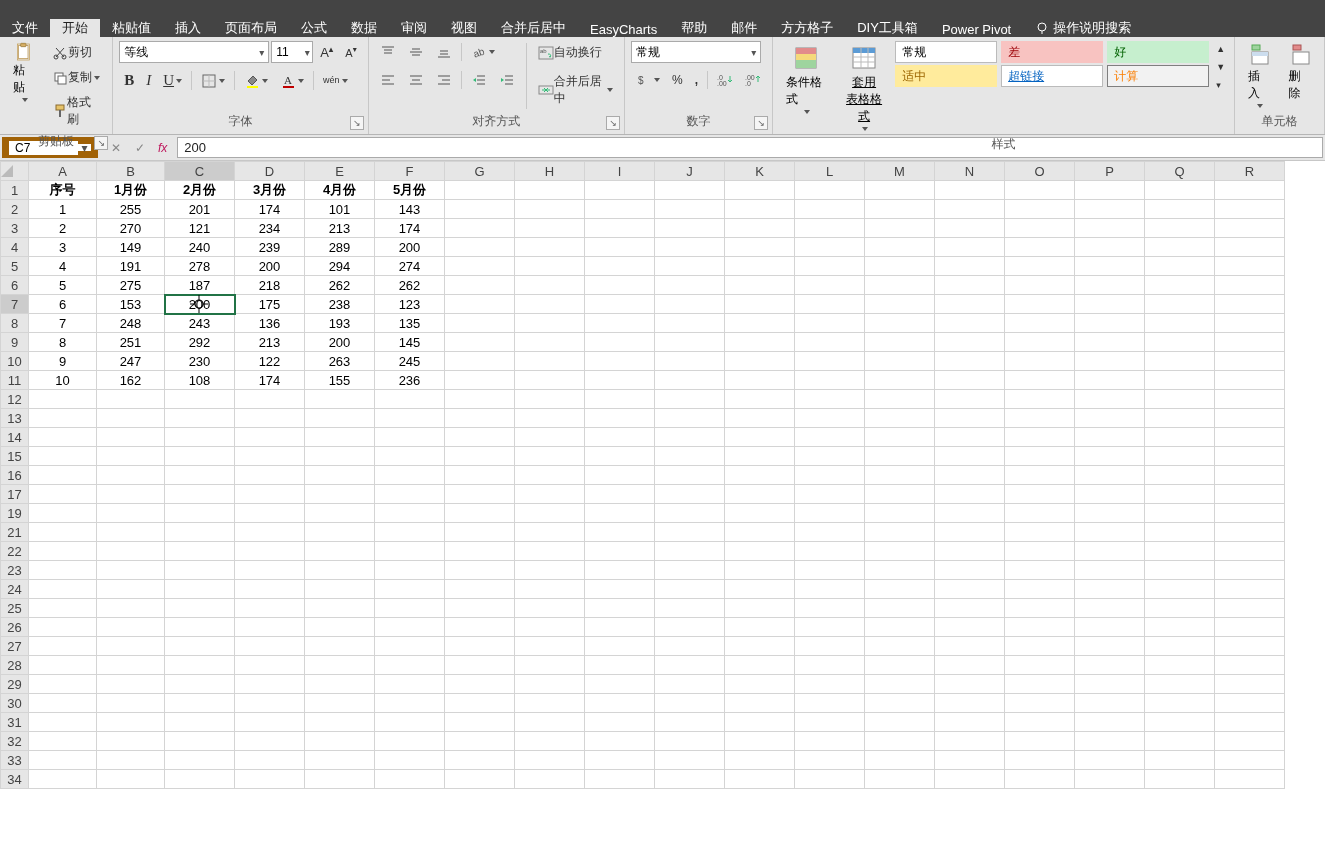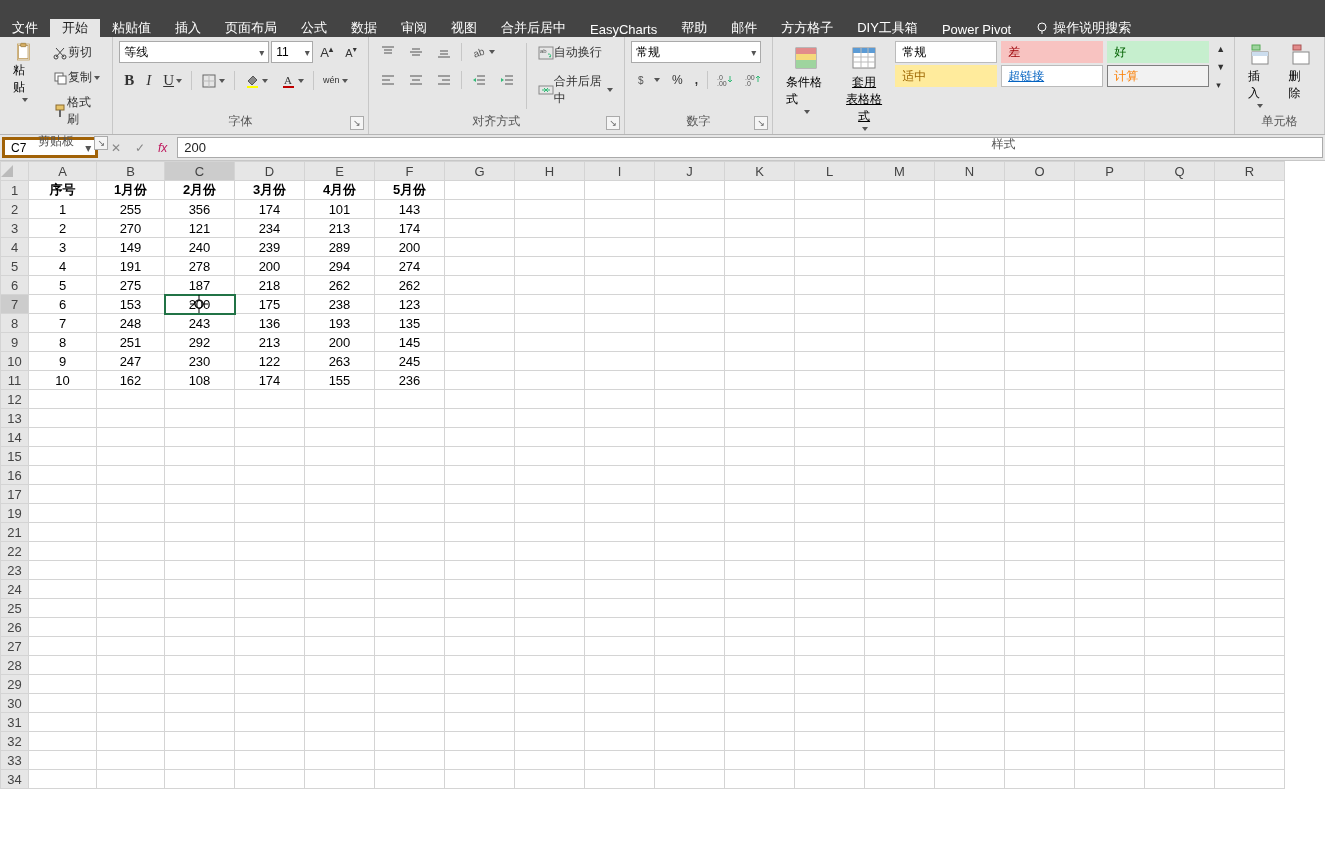--- a/index.html
+++ b/index.html
@@ -32,21 +32,21 @@
   .iconbox { width: 16px; height: 16px; display: inline-flex; align-items: center; justify-content: center; }
   .font-bold { font-weight: bold; font-family: "Times New Roman", serif; font-size: 15px; }
   .font-italic { font-style: italic; font-family: "Times New Roman", serif; font-size: 15px; }
   .font-under { text-decoration: underline; font-family: "Times New Roman", serif; font-size: 15px; }
 
   .style-cell { width: 102px; height: 22px; border: 1px solid #bbb; padding: 2px 6px; font-size: 12px; display: flex; align-items: center; }
   .style-grid { display: grid; grid-template-columns: repeat(3, 102px); gap: 2px 4px; }
 
   
   .formula-bar { display: flex; align-items: stretch; height: 26px; border-bottom: 1px solid #c7c7c7; background: #e6e6e6; }
-  .namebox { width: 96px; border: 3px solid #a16207; background: #fff; display: flex; align-items: center; margin: 2px; }
+  .namebox { width: 96px; border: 7px solid #a16207; background: #fff; display: flex; align-items: center; margin: 2px; }
   .namebox input { border: none; outline: none; width: 100%; padding: 0 6px; font-size: 12px; }
   .namebox .arrow { width: 16px; text-align: center; color: #555; cursor: pointer; }
   .fx-btns { display: flex; align-items: center; gap: 0; padding: 0 4px; }
   .fx-btns .fxb { width: 24px; height: 22px; display: flex; align-items: center; justify-content: center; color: #888; cursor: pointer; }
   .fx-btns .fxlabel { font-style: italic; color: #be185d; margin: 0 6px; }
   .formula-input { flex: 1; border: 1px solid #aaa; background: #fff; margin: 2px 2px 2px 0; display: flex; align-items: center; padding: 0 6px; font-size: 13px; color: #222; }
 
   
   .sheet-wrap { position: relative; overflow: hidden; height: calc(100vh - 28px - 98px - 26px); }
   table.sheet { border-collapse: collapse; table-layout: fixed; }
@@ -543,21 +543,21 @@
           <td></td>
           <td></td>
           <td></td>
           <td></td>
           <td></td>
         </tr>
         <tr>
           <th>2</th>
           <td>1</td>
           <td>255</td>
-          <td>356</td>
+          <td>201</td>
           <td>174</td>
           <td>101</td>
           <td>143</td>
           <td></td>
           <td></td>
           <td></td>
           <td></td>
           <td></td>
           <td></td>
           <td></td>

